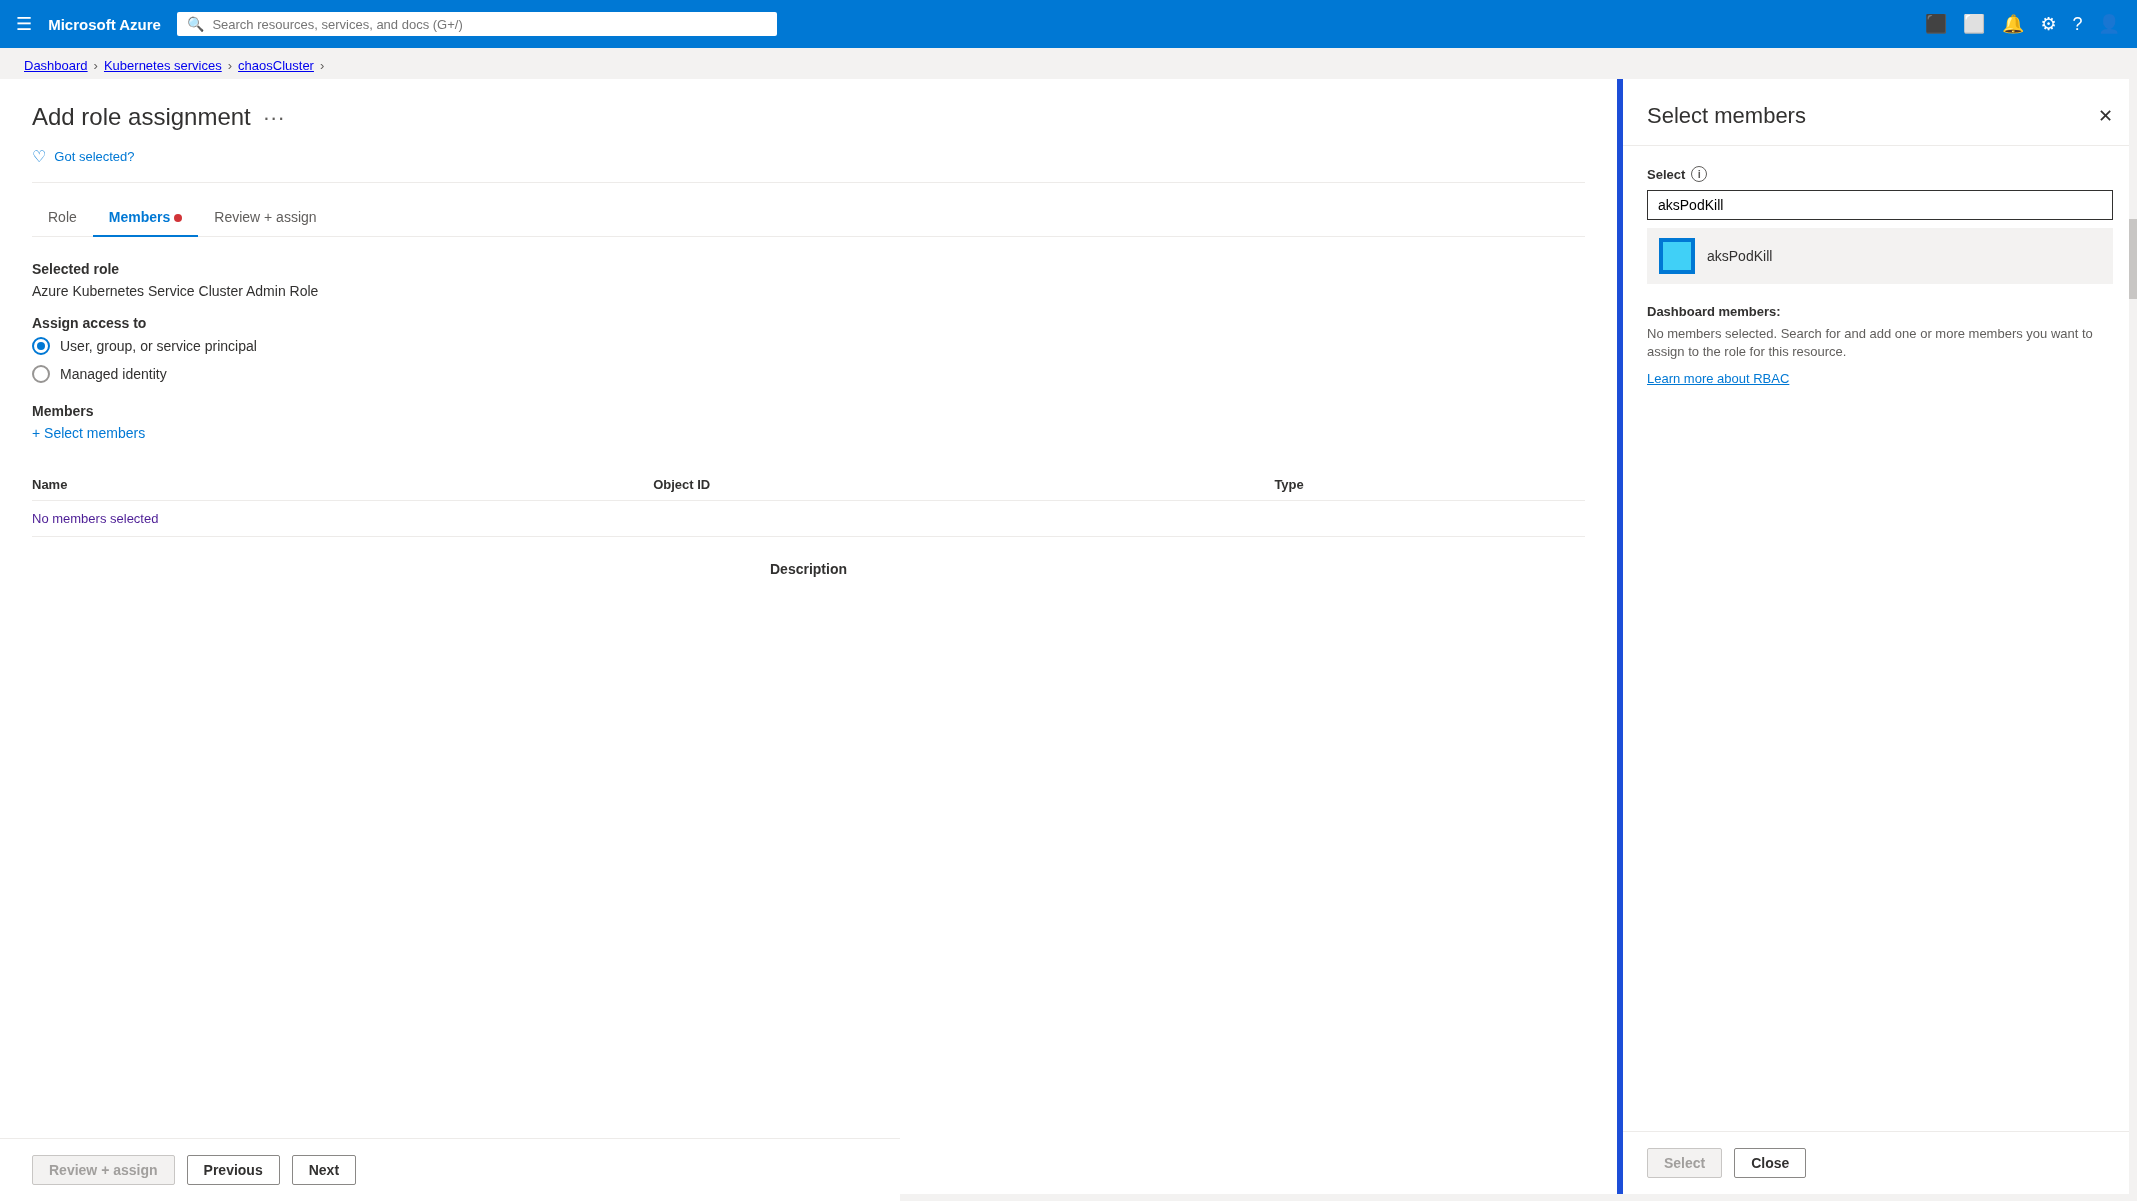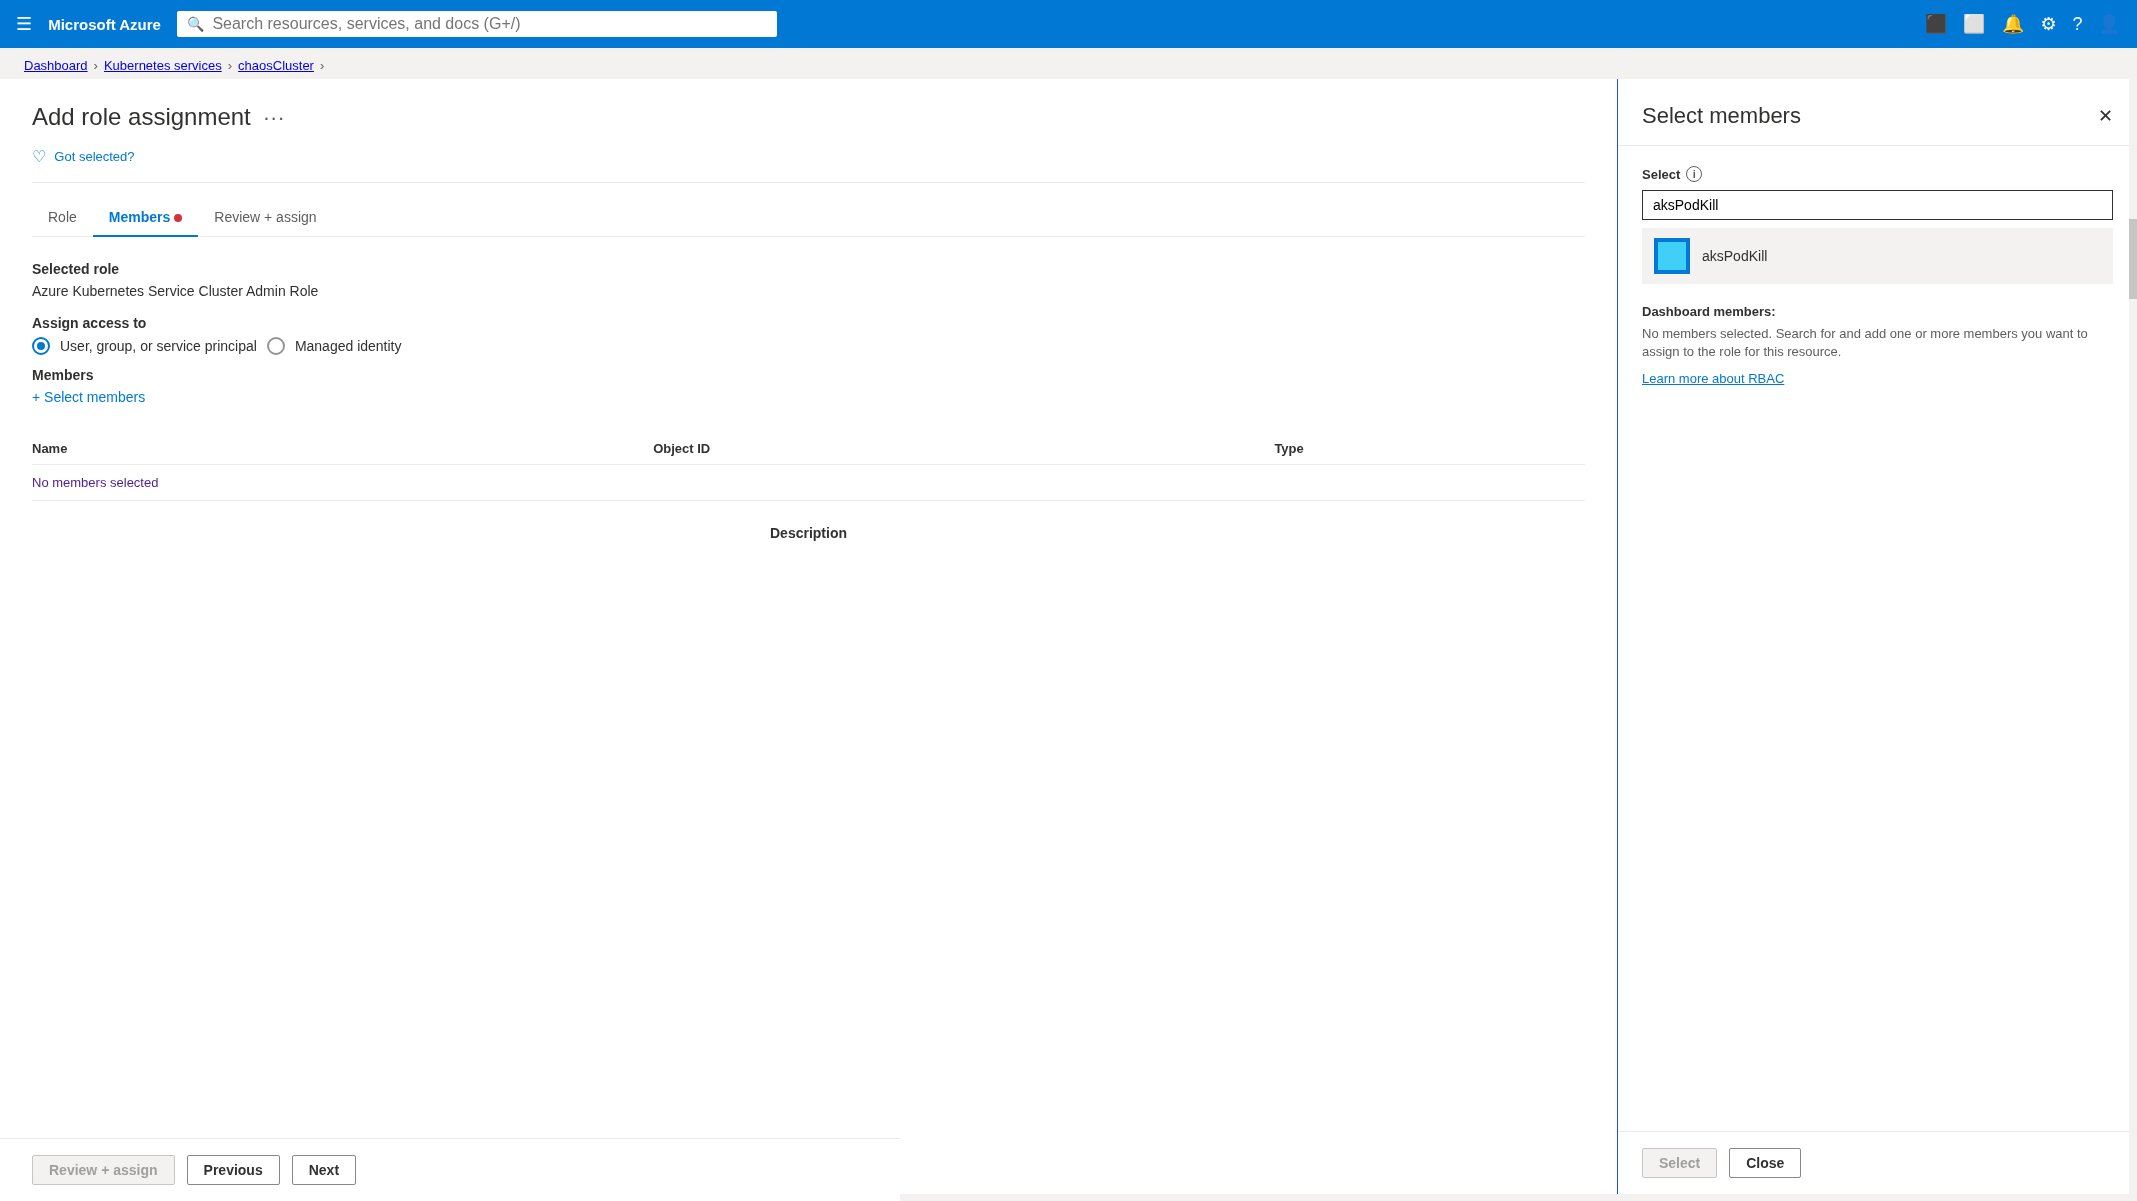--- a/index.html
+++ b/index.html
@@ -14,21 +14,21 @@
     .topnav-hamburger { cursor: pointer; font-size: 18px; color: white; background: none; border: none; }
     .topnav-brand { font-weight: 600; font-size: 15px; white-space: nowrap; }
     .topnav-search {
       flex: 1; max-width: 600px;
       display: flex; align-items: center; gap: 8px;
       background: white; border-radius: 2px; padding: 4px 10px;
       color: #605e5c;
     }
     .topnav-search input {
       border: none; outline: none; flex: 1;
-      font-size: 16px; color: #701a75;
+      font-size: 13px; color: #701a75;
     }
     .topnav-icons { margin-left: auto; display: flex; align-items: center; gap: 16px; }
     .topnav-icon { color: white; font-size: 18px; cursor: pointer; }
 
     
     .breadcrumb {
       padding: 10px 24px 6px;
       font-size: 13px; color: #0078d4;
       display: flex; align-items: center; gap: 6px;
     }
@@ -77,21 +77,21 @@
     .tab-dot {
       display: inline-block; width: 8px; height: 8px;
       background: #d13438; border-radius: 50%;
       margin-left: 4px; vertical-align: middle;
     }
 
     
     .section-label { font-weight: 600; margin-bottom: 6px; font-size: 14px; }
     .section-value { color: #323130; margin-bottom: 16px; font-size: 14px; }
 
-    .radio-group { display: flex; flex-direction: row; gap: 10px; margin-bottom: 12px; }
+    .radio-group { display: flex; flex-direction: column; gap: 10px; margin-bottom: 20px; }
     .radio-item { display: flex; align-items: center; gap: 10px; cursor: pointer; font-size: 14px; }
     .radio-circle {
       width: 18px; height: 18px; border-radius: 50%;
       border: 2px solid #0078d4; display: flex; align-items: center; justify-content: center;
       flex-shrink: 0;
     }
     .radio-circle.selected::after {
       content: ''; width: 8px; height: 8px;
       background: #0078d4; border-radius: 50%;
     }
@@ -131,21 +131,21 @@
       border-radius: 2px; border: 1px solid #8a8886;
       background: white; color: #323130; font-weight: 600;
     }
     .btn:disabled, .btn.disabled {
       color: #a19f9d; border-color: #c8c6c4; cursor: not-allowed; background: #f3f2f1;
     }
 
     
     .right-panel {
       width: 520px; background: white;
-      border-left: 1px solid #1d4ed8;
+      border-left: 6px solid #1d4ed8;
       display: flex; flex-direction: column;
       position: relative; overflow: hidden;
     }
     .panel-header {
       display: flex; justify-content: space-between; align-items: center;
       padding: 24px 24px 16px;
       border-bottom: 1px solid #edebe9;
     }
     .panel-title { font-size: 22px; font-weight: 300; }
     .close-btn { background: none; border: none; cursor: pointer; font-size: 18px; color: #323130; }

